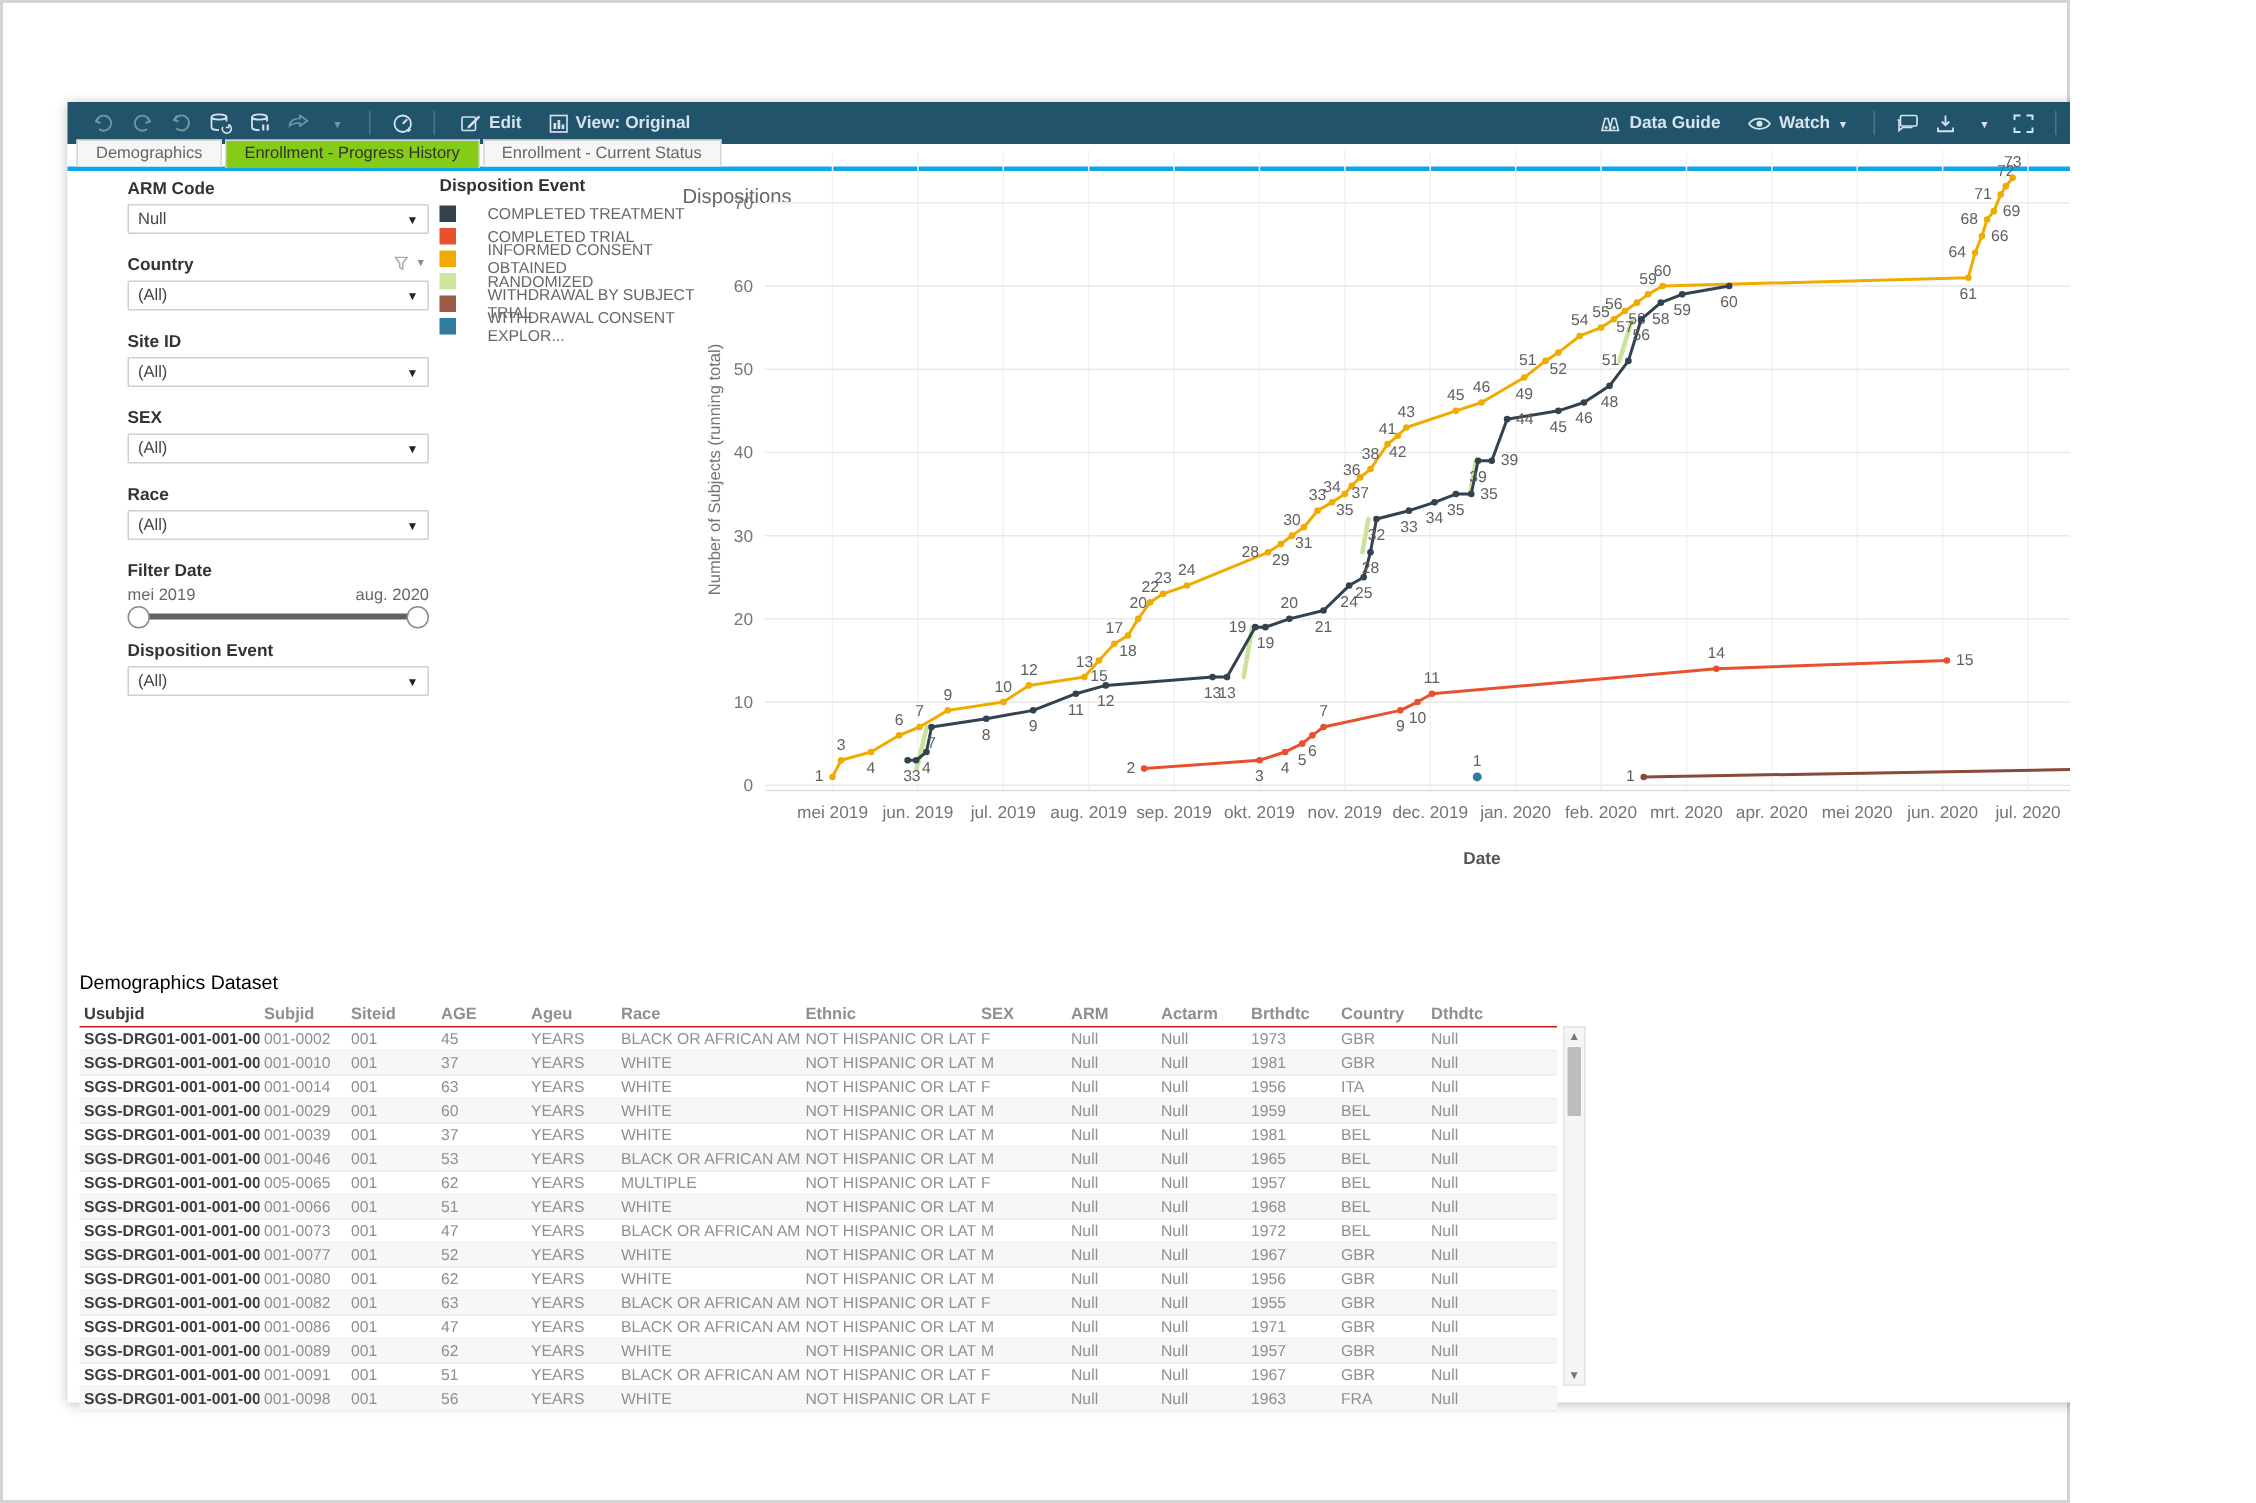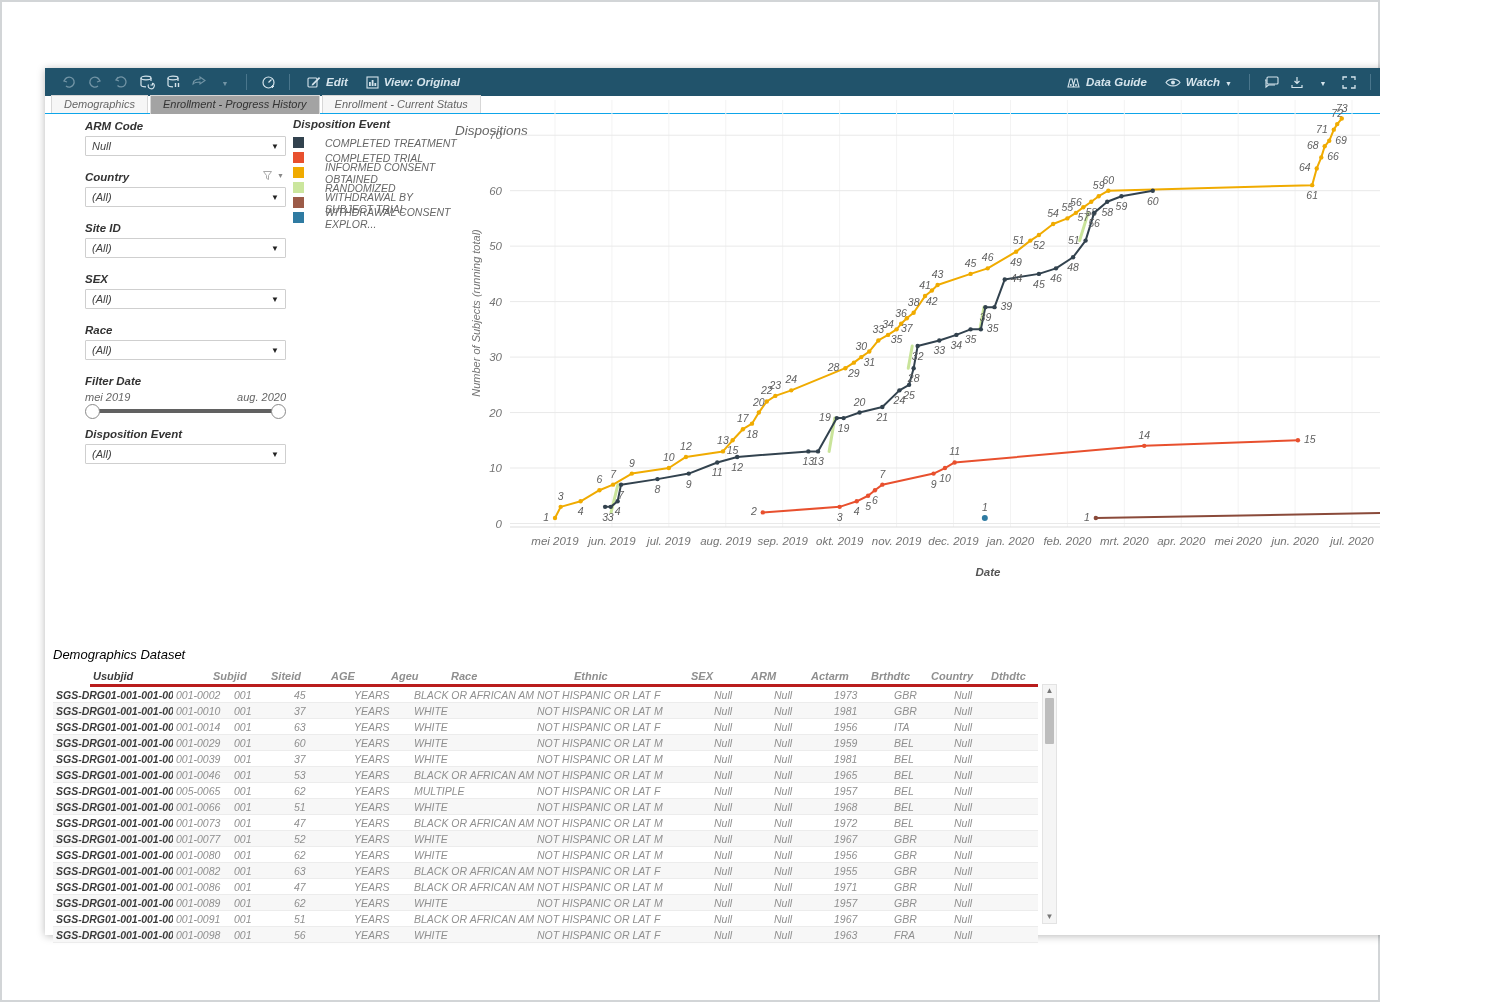--- a/index.html
+++ b/index.html
@@ -1,39 +1,39 @@
 <!DOCTYPE html>
 <html><head>
 <meta charset="utf-8">
 <style>
   html,body{margin:0;padding:0;}
   body{font-family:"Liberation Sans",sans-serif;background:#fff;}
   .stage{position:relative;width:1380px;height:1002px;background:#fff;overflow:hidden;
-         box-shadow:inset 0 0 0 2px #d2d5d7;font-style:italic;}
+         box-shadow:inset 0 0 0 2px #d2d5d7;}
   .card{position:absolute;left:45px;top:68px;width:1414px;height:867px;background:#fff;
         box-shadow:0 1px 8px rgba(0,0,0,.28);}
   
   .toolbar{position:absolute;left:0;top:0;width:100%;height:28px;background:#21536b;
            display:flex;align-items:center;color:#d5e4ec;font-size:11.5px;}
   .tb-left{display:flex;align-items:center;gap:2px;padding-left:12px;}
   .tb-right{margin-left:auto;display:flex;align-items:center;gap:2px;padding-right:10px;}
   .tb-ic{display:flex;align-items:center;justify-content:center;width:24px;height:22px;cursor:pointer;}
   .tb-ic svg{display:block;}
   .dim{opacity:.45;}
   .tb-sep{width:1px;height:16px;background:#4a768c;margin:0 7px;}
   .tb-btn{display:flex;align-items:center;gap:5px;padding:0 8px;height:22px;cursor:pointer;font-weight:700;}
   .caret{font-size:7px;line-height:1;transform:translateY(1px);}
   .share-btn{display:flex;align-items:center;gap:5px;background:#a3a3a3;color:#21536b;
              border-radius:2px;padding:3px 10px;font-weight:700;cursor:pointer;}
   
   .tabbar{position:absolute;left:0;top:28px;width:100%;height:18px;background:#fff;
-          border-bottom:1px solid #0ea5e9;display:flex;align-items:flex-end;padding-left:6px;box-sizing:border-box;}
+          border-bottom:3px solid #0ea5e9;display:flex;align-items:flex-end;padding-left:6px;box-sizing:border-box;}
   .tab{font-size:11px;color:#666;background:#f6f6f6;border:1px solid #d7d7d7;border-bottom:none;
        padding:2px 12px 3px;margin-right:2px;cursor:pointer;white-space:nowrap;}
-  .tab.active{background:#a3a3a3;color:#333;position:relative;top:1px;padding-bottom:4px;}
+  .tab.active{background:#84cc16;color:#333;position:relative;top:1px;padding-bottom:4px;}
   
   .filters{position:absolute;left:3px;top:52px;width:238px;}
   .fblock{margin-bottom:15px;position:relative;margin-left:37px;}
   .flabel{font-size:11.5px;color:#333;font-weight:700;margin-bottom:4px;}
   .fdrop{height:18px;border:1px solid #cfcfcf;background:#fff;border-radius:1px;display:flex;
          align-items:center;font-size:11px;color:#444;padding:0 6px;justify-content:space-between;cursor:pointer;}
   .fdrop .caret{color:#222;font-size:8px;}
   .funnel{position:absolute;right:2px;top:0;display:flex;align-items:center;gap:5px;color:#9a9a9a;font-size:9px;}
   .slider-labels{display:flex;justify-content:space-between;font-size:11px;color:#666;margin-bottom:6px;}
   .slider-track{position:relative;height:4px;background:#616161;border-radius:2px;margin:0 6px;}
@@ -45,21 +45,21 @@
   .legend-item{display:flex;align-items:center;gap:21px;height:15px;font-size:10.5px;color:#666;}
   .legend-swatch{width:11px;height:11px;flex:0 0 11px;}
   
   .chart-title{position:absolute;left:410px;top:55px;font-size:13.5px;color:#666;}
   .chart-svg{position:absolute;left:0;top:0;}
   
   .tbl-title{position:absolute;left:8px;top:579px;font-size:13px;color:#000000;}
   .tbl{position:absolute;left:8px;top:600px;width:985px;font-size:10.5px;}
   .trow{display:grid;grid-template-columns:120px 58px 60px 60px 60px 123px 117px 60px 60px 60px 60px 60px 77px;
         height:15px;align-items:center;border-bottom:1px solid #ececec;}
-  .trow.head{height:16px;border-bottom:3px solid #b91c1c;color:#555;font-weight:700;font-size:11px;margin-left:37px;}
+  .trow.head{height:16px;border-bottom:1px solid #b91c1c;color:#555;font-weight:700;font-size:11px;}
   .trow.band{background:#f7f7f7;}
   .tcell{padding-left:3px;white-space:nowrap;overflow:hidden;color:#8f8f8f;}
   .tcell.c0{color:#3c3c3c;font-weight:700;}
   .vscroll{position:absolute;left:997px;top:616px;width:15px;height:240px;background:#f5f5f5;
            border:1px solid #e3e3e3;box-sizing:border-box;}
   .vscroll .arrow{position:absolute;left:0;width:100%;text-align:center;color:#777;font-size:8px;line-height:10px;cursor:pointer;}
   .vscroll .thumb{position:absolute;left:2px;top:13px;width:9px;height:46px;background:#bdbdbd;border-radius:1px;cursor:pointer;}
 </style>
 </head>
 <body>

